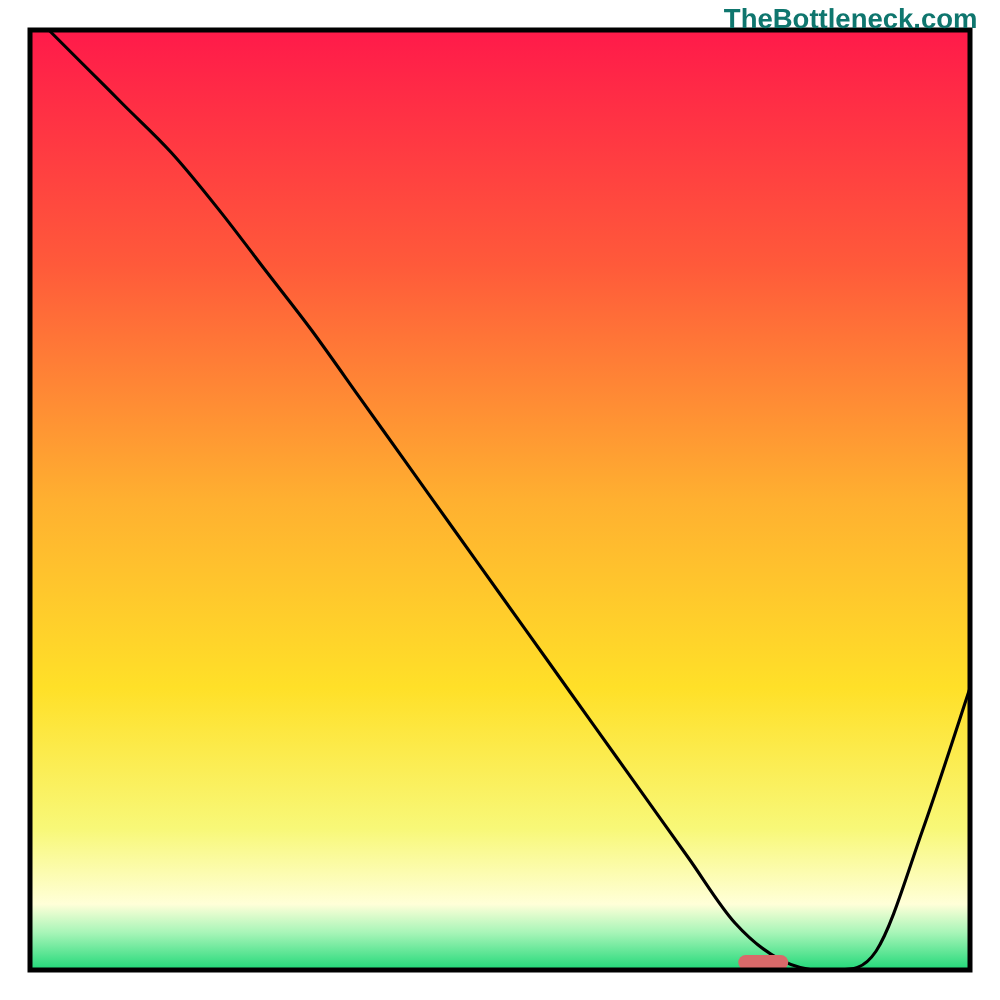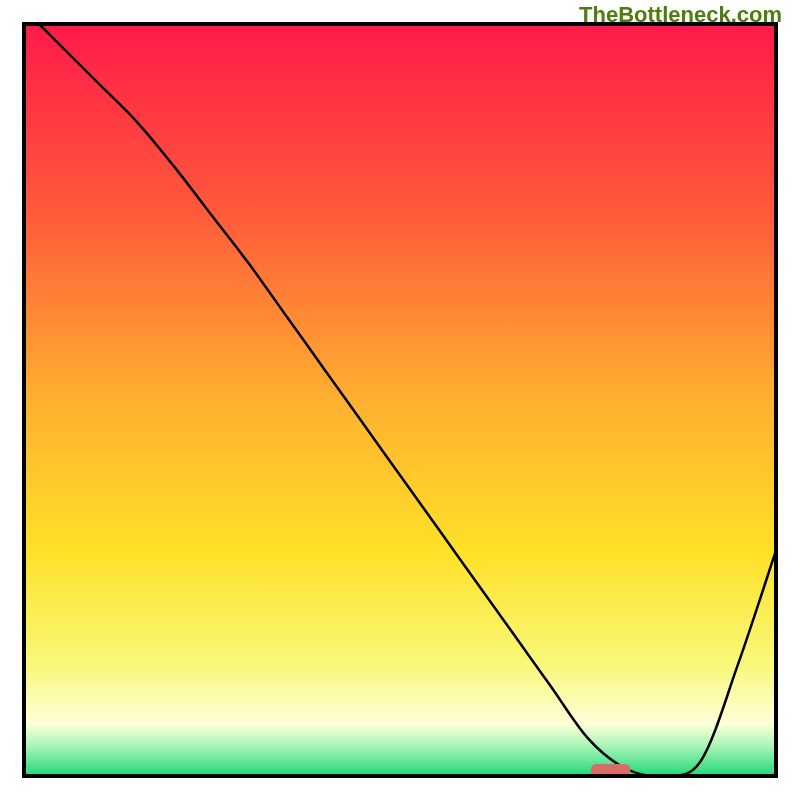--- a/index.html
+++ b/index.html
@@ -17,21 +17,21 @@
     left: 0;
     width: 800px;
     height: 800px;
   }
   .watermark {
     position: absolute;
     top: 2px;
     right: 18px;
     font-size: 22px;
     font-weight: bold;
-    color: #4d7c0f;
+    color: #0f766e;
     font-family: Arial, sans-serif;
     z-index: 10;
   }
   svg {
     display: block;
   }
 </style>
 </head>
 <body>
 

